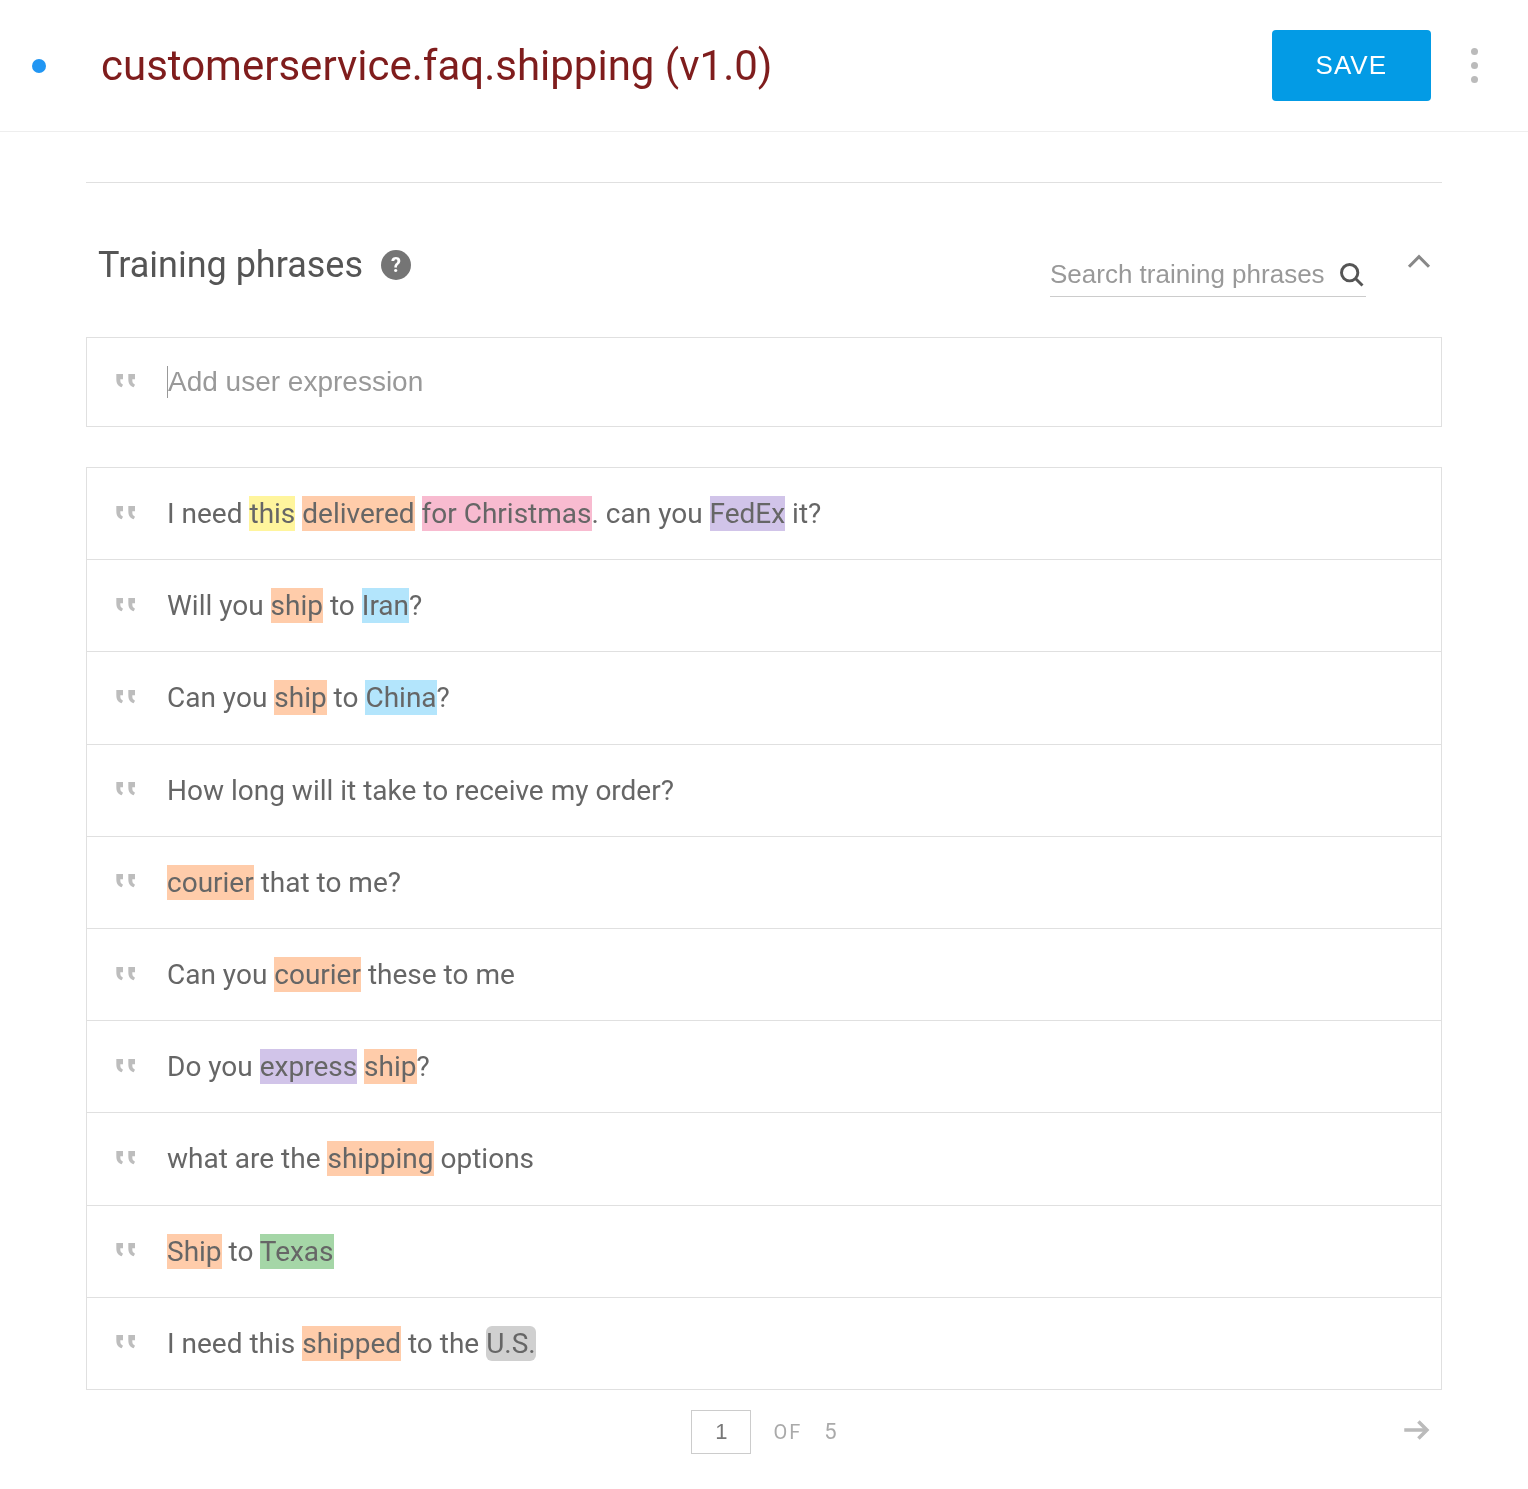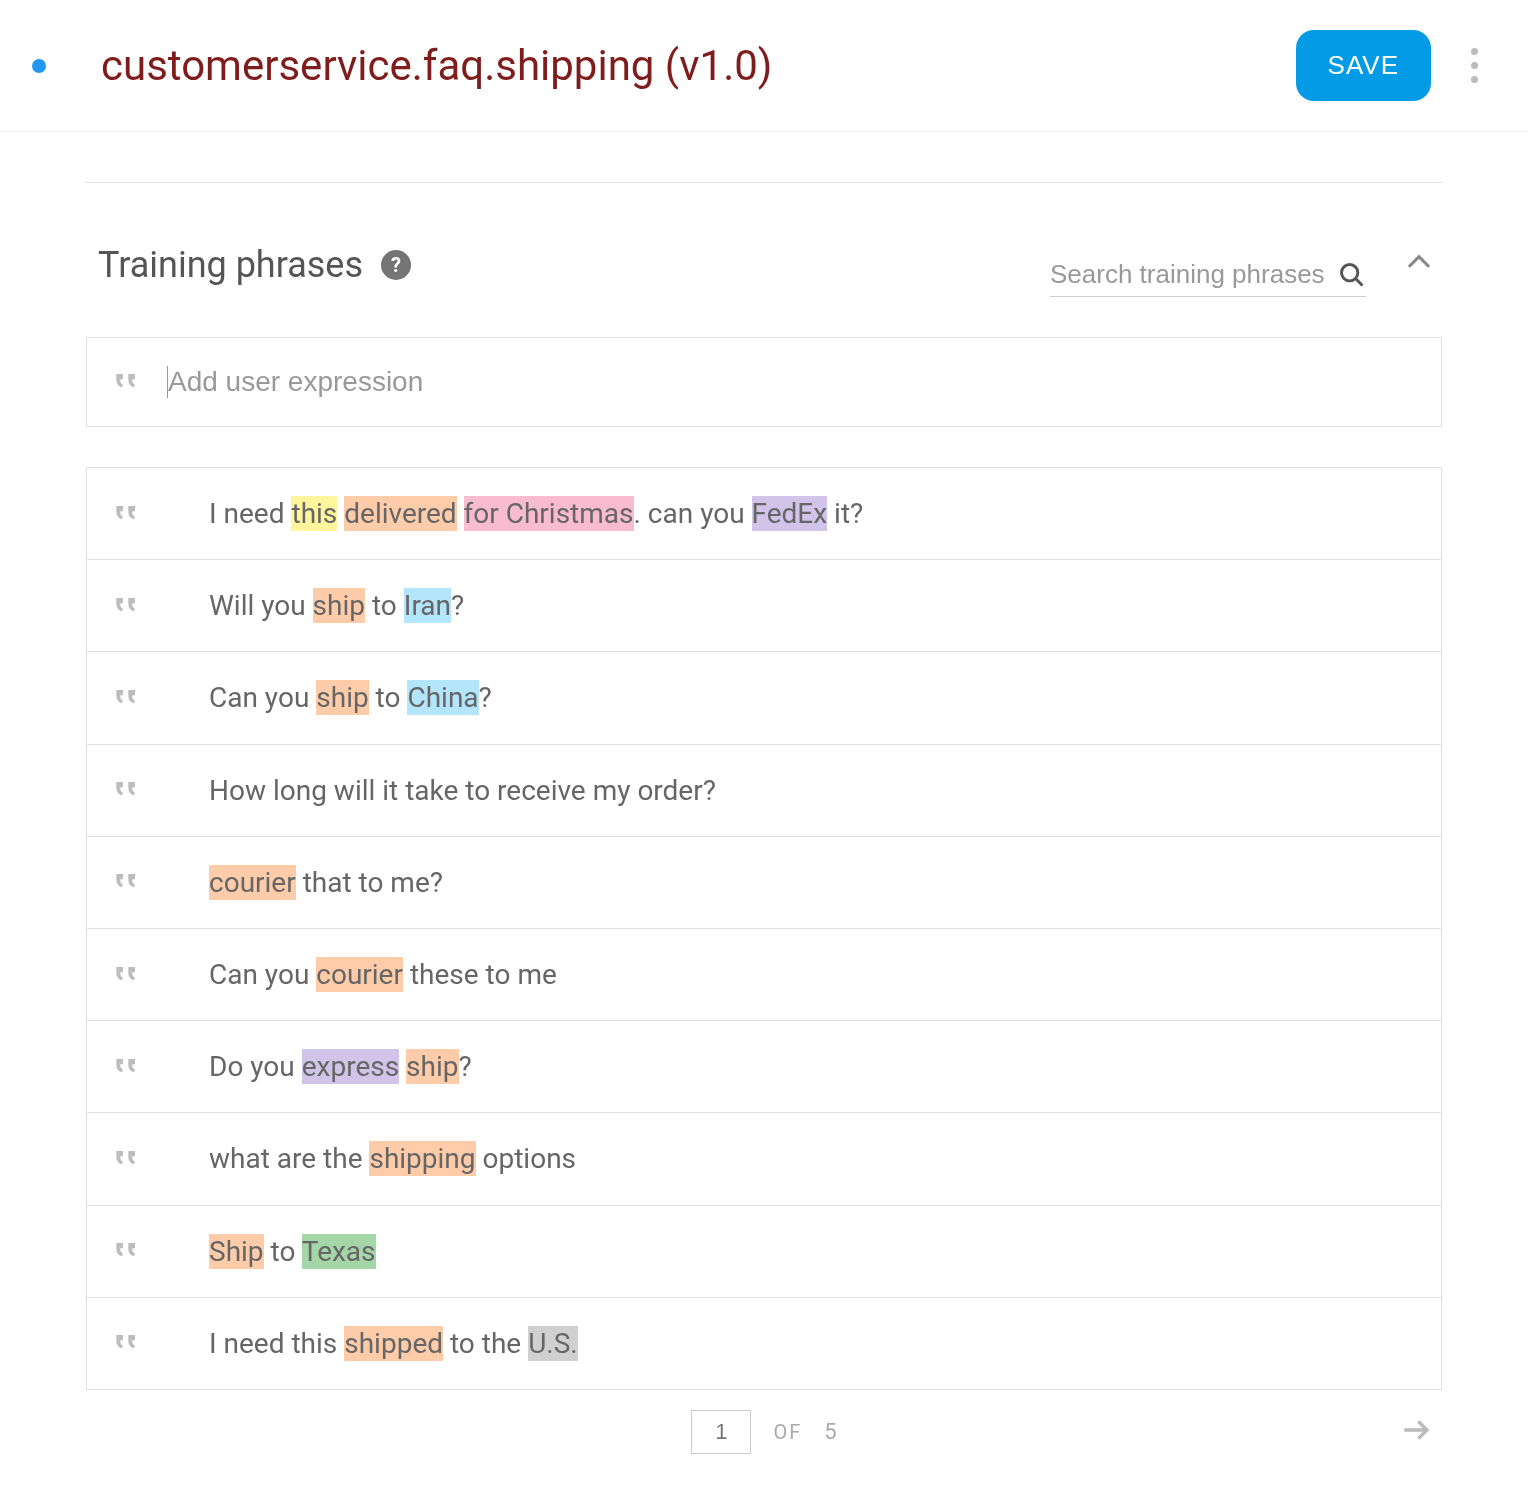--- a/index.html
+++ b/index.html
@@ -1,50 +1,50 @@
 <!DOCTYPE html>
 <html><head>
 <meta charset="utf-8">
 <style>
 * { box-sizing: border-box; margin: 0; padding: 0; }
 body { font-family: -apple-system, BlinkMacSystemFont, "Segoe UI", Roboto, Helvetica, Arial, sans-serif; background: #fff; color: #333; width: 1528px; }
 .header { display: flex; align-items: center; padding: 30px 40px 30px 20px; border-bottom: 1px solid #eee; }
 .status-dot { width: 14px; height: 14px; border-radius: 50%; background: #2196f3; margin-right: 55px; margin-left: 12px; flex-shrink: 0; }
 .page-title { font-size: 42px; font-weight: 400; color: #7f1d1d; flex: 1; }
-.save-btn { background: #039be5; color: #fff; border: none; font-size: 26px; font-weight: 400; letter-spacing: 1px; padding: 20px 32px; border-radius: 18px; cursor: pointer; margin-right: 30px; }
+.save-btn { background: #039be5; color: #fff; border: none; font-size: 26px; font-weight: 400; letter-spacing: 1px; padding: 20px 44px; border-radius: 4px; cursor: pointer; margin-right: 30px; }
 .more-icon { display: flex; flex-direction: column; gap: 7px; cursor: pointer; padding: 10px; }
 .more-icon span { width: 7px; height: 7px; background: #bbb; border-radius: 50%; }
 .divider { height: 1px; background: #e0e0e0; margin: 50px 86px 0 86px; }
 .section { padding: 0 86px; }
 .section-header { display: flex; align-items: center; padding: 50px 0 40px 0; }
 .section-title { font-size: 36px; font-weight: 400; color: #555; margin-right: 18px; margin-left: 12px; }
 .help-icon { width: 30px; height: 30px; border-radius: 50%; background: #757575; color: #fff; display: inline-flex; align-items: center; justify-content: center; font-size: 20px; font-weight: 700; cursor: pointer; }
 .spacer { flex: 1; }
 .search-wrap { display: flex; align-items: center; border-bottom: 1px solid #ccc; padding-bottom: 6px; margin-right: 30px; margin-top: 26px; }
 .search-input { border: none; font-size: 26px; color: #999; outline: none; width: 280px; }
 .search-input::placeholder { color: #999; }
 .search-icon { width: 28px; height: 28px; cursor: pointer; margin-left: 8px; }
 .chevron-up { cursor: pointer; padding: 8px; }
 .chevron-up svg { width: 30px; height: 30px; }
 .add-box { border: 1px solid #e0e0e0; display: flex; align-items: center; padding: 28px 24px; margin-bottom: 40px; }
 .quote-icon { width: 32px; height: 32px; margin-right: 24px; color: #bdbdbd; flex-shrink: 0; }
 .quote-icon svg { width: 100%; height: 100%; }
 .add-input { border: none; font-size: 28px; color: #999; outline: none; flex: 1; border-left: 1px solid #999; padding-left: 0; }
 .add-input::placeholder { color: #999; }
 .phrase-list { border: 1px solid #e0e0e0; }
-.phrase-row { display: flex; align-items: center; padding: 26px 24px; border-bottom: 1px solid #e0e0e0; gap: 42px; }
+.phrase-row { display: flex; align-items: center; padding: 26px 24px; border-bottom: 1px solid #e0e0e0; }
 .phrase-row:last-child { border-bottom: none; }
 .phrase-text { font-size: 28px; color: #666; line-height: 1.4; }
 .hl-yellow { background: #fff59d; padding: 1px 0; }
 .hl-orange { background: #ffccaa; padding: 1px 0; }
 .hl-pink   { background: #f8bbd0; padding: 1px 0; }
 .hl-purple { background: #d1c4e9; padding: 1px 0; }
 .hl-cyan   { background: #b3e5fc; padding: 1px 0; }
 .hl-green  { background: #a5d6a7; padding: 1px 0; }
-.hl-gray   { background: #d0d0d0; padding: 1px 0; }
+.hl-gray   { background: #d0d0d0; padding: 1px 0; border-radius: 6px; }
 .pagination { display: flex; align-items: center; justify-content: center; padding: 20px 0 12px 0; position: relative; }
 .page-input { width: 60px; height: 44px; border: 1px solid #ccc; text-align: center; font-size: 22px; color: #777; }
 .page-of { font-size: 20px; color: #aaa; letter-spacing: 2px; margin: 0 22px; }
 .page-total { font-size: 22px; color: #aaa; }
 .next-arrow { position: absolute; right: 0; cursor: pointer; padding: 8px; }
 .next-arrow svg { width: 34px; height: 34px; }
 </style>
 </head>
 <body>
 

